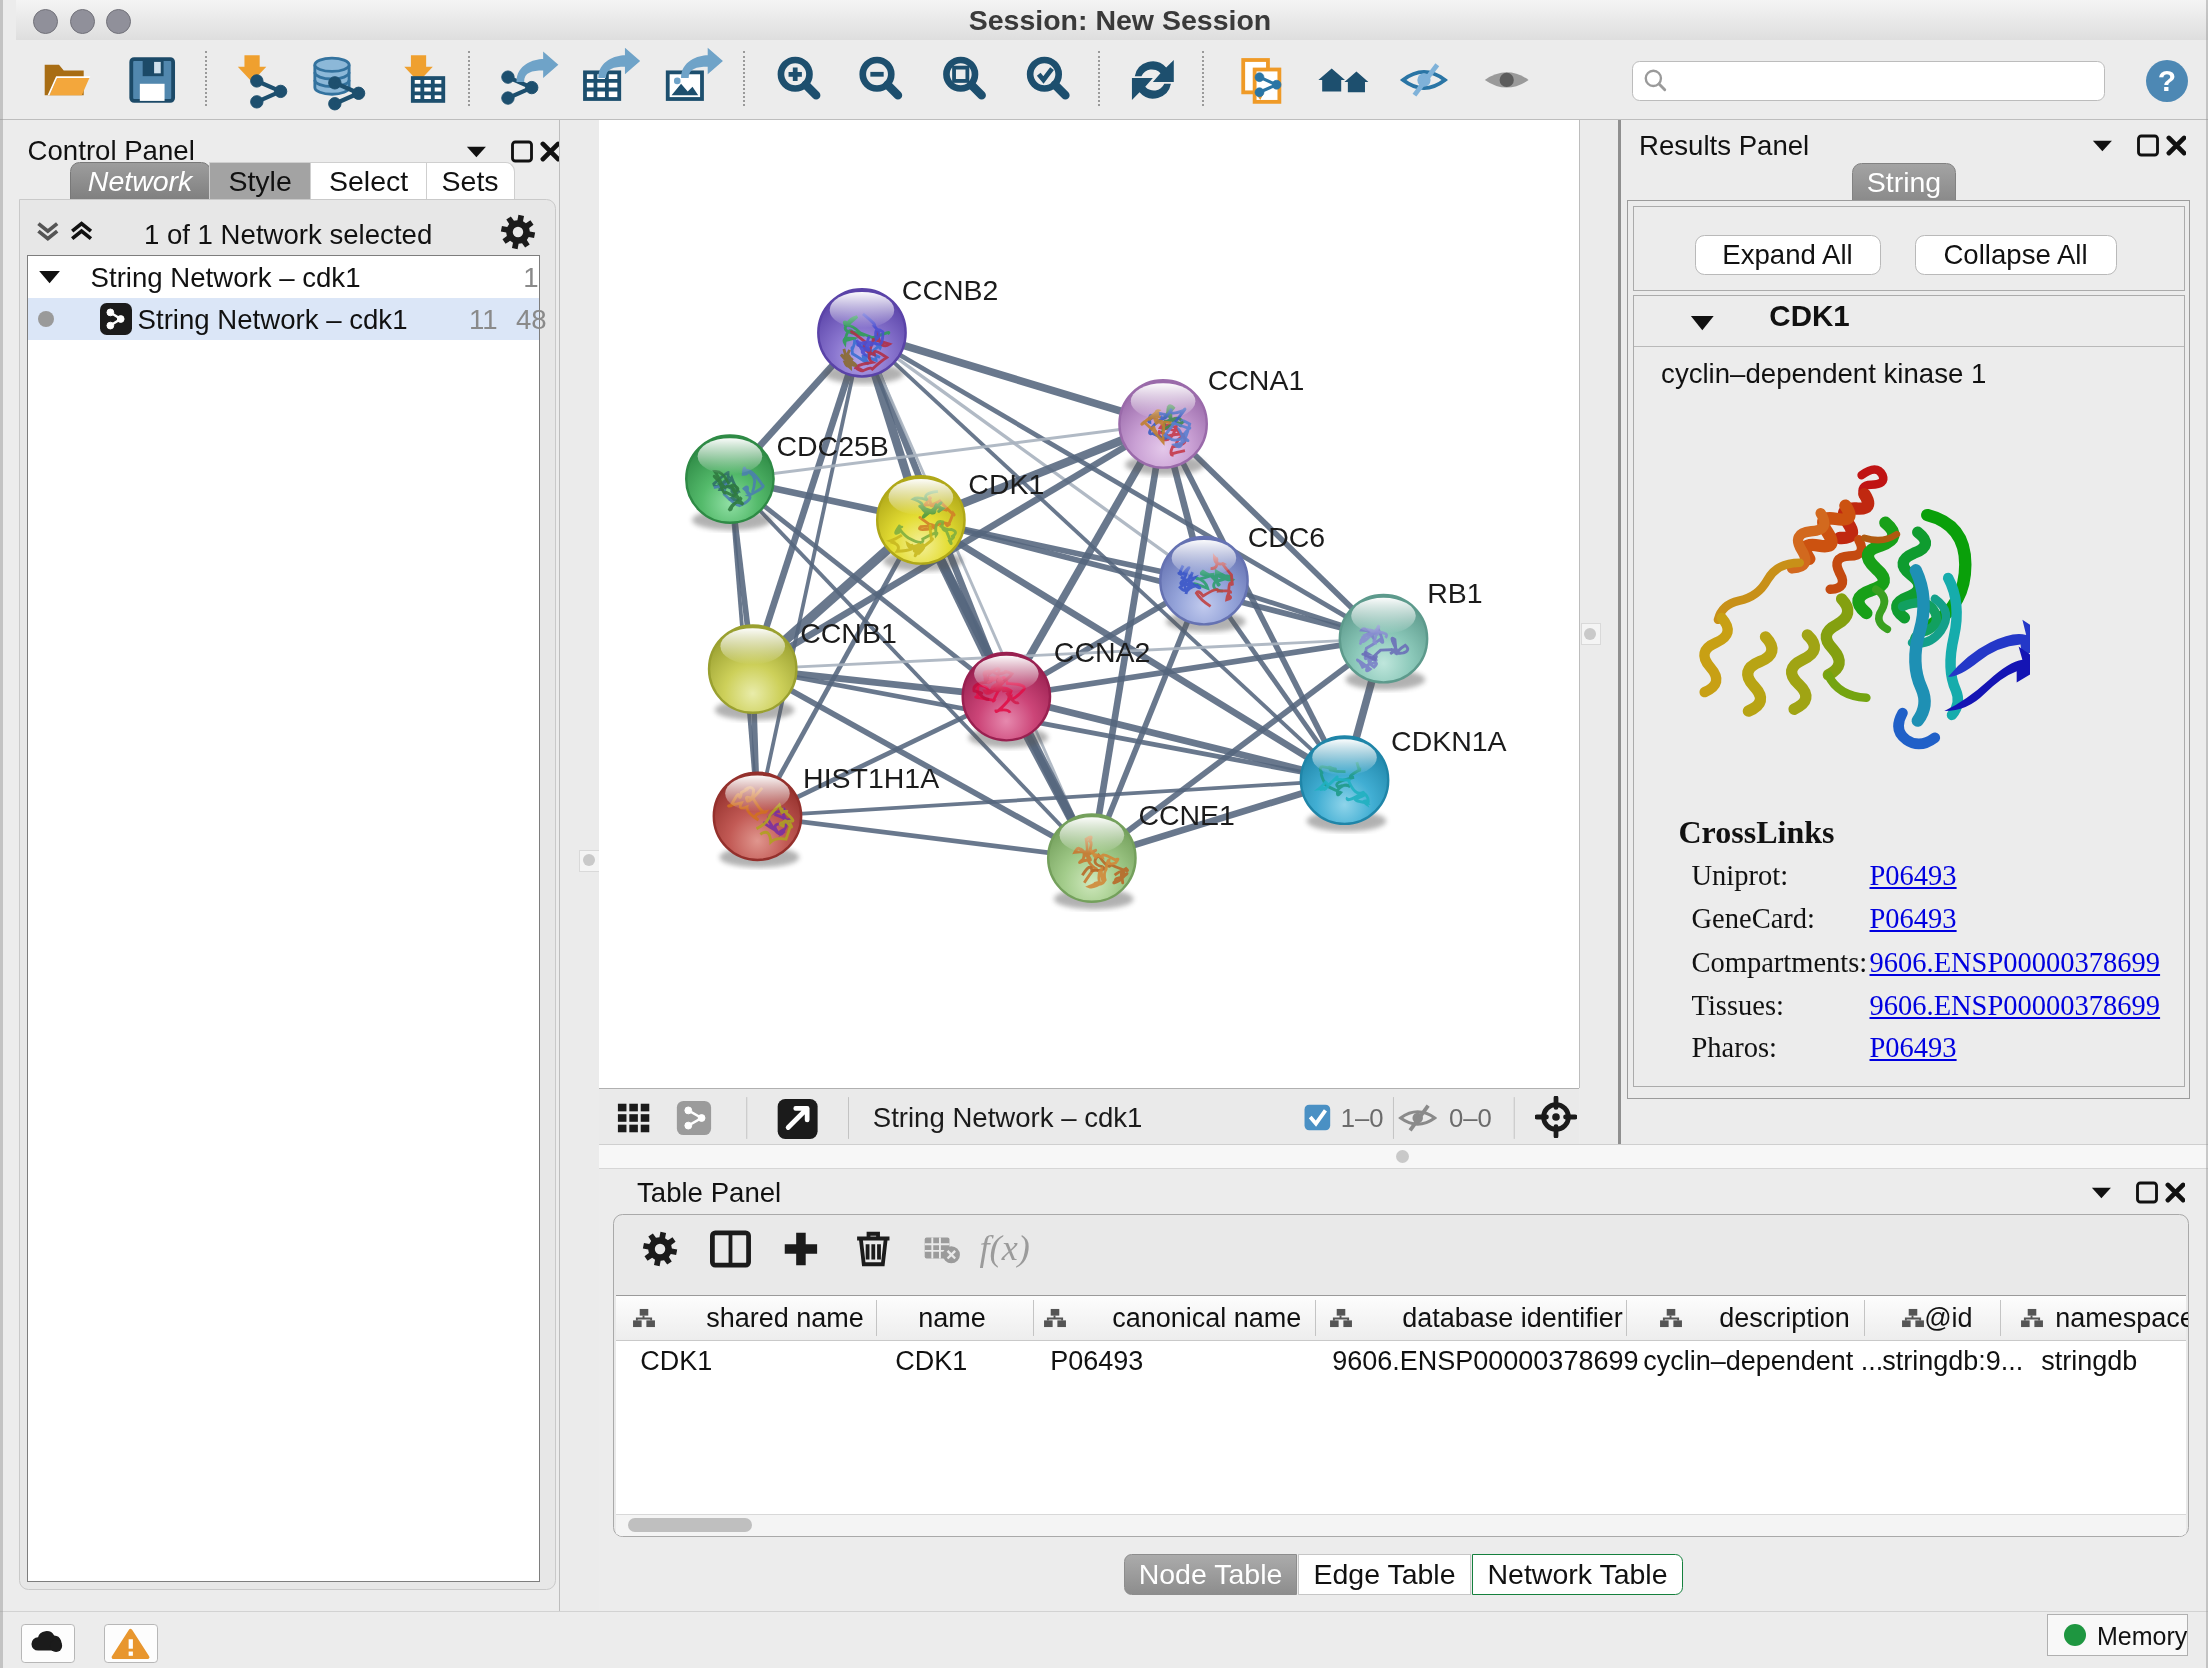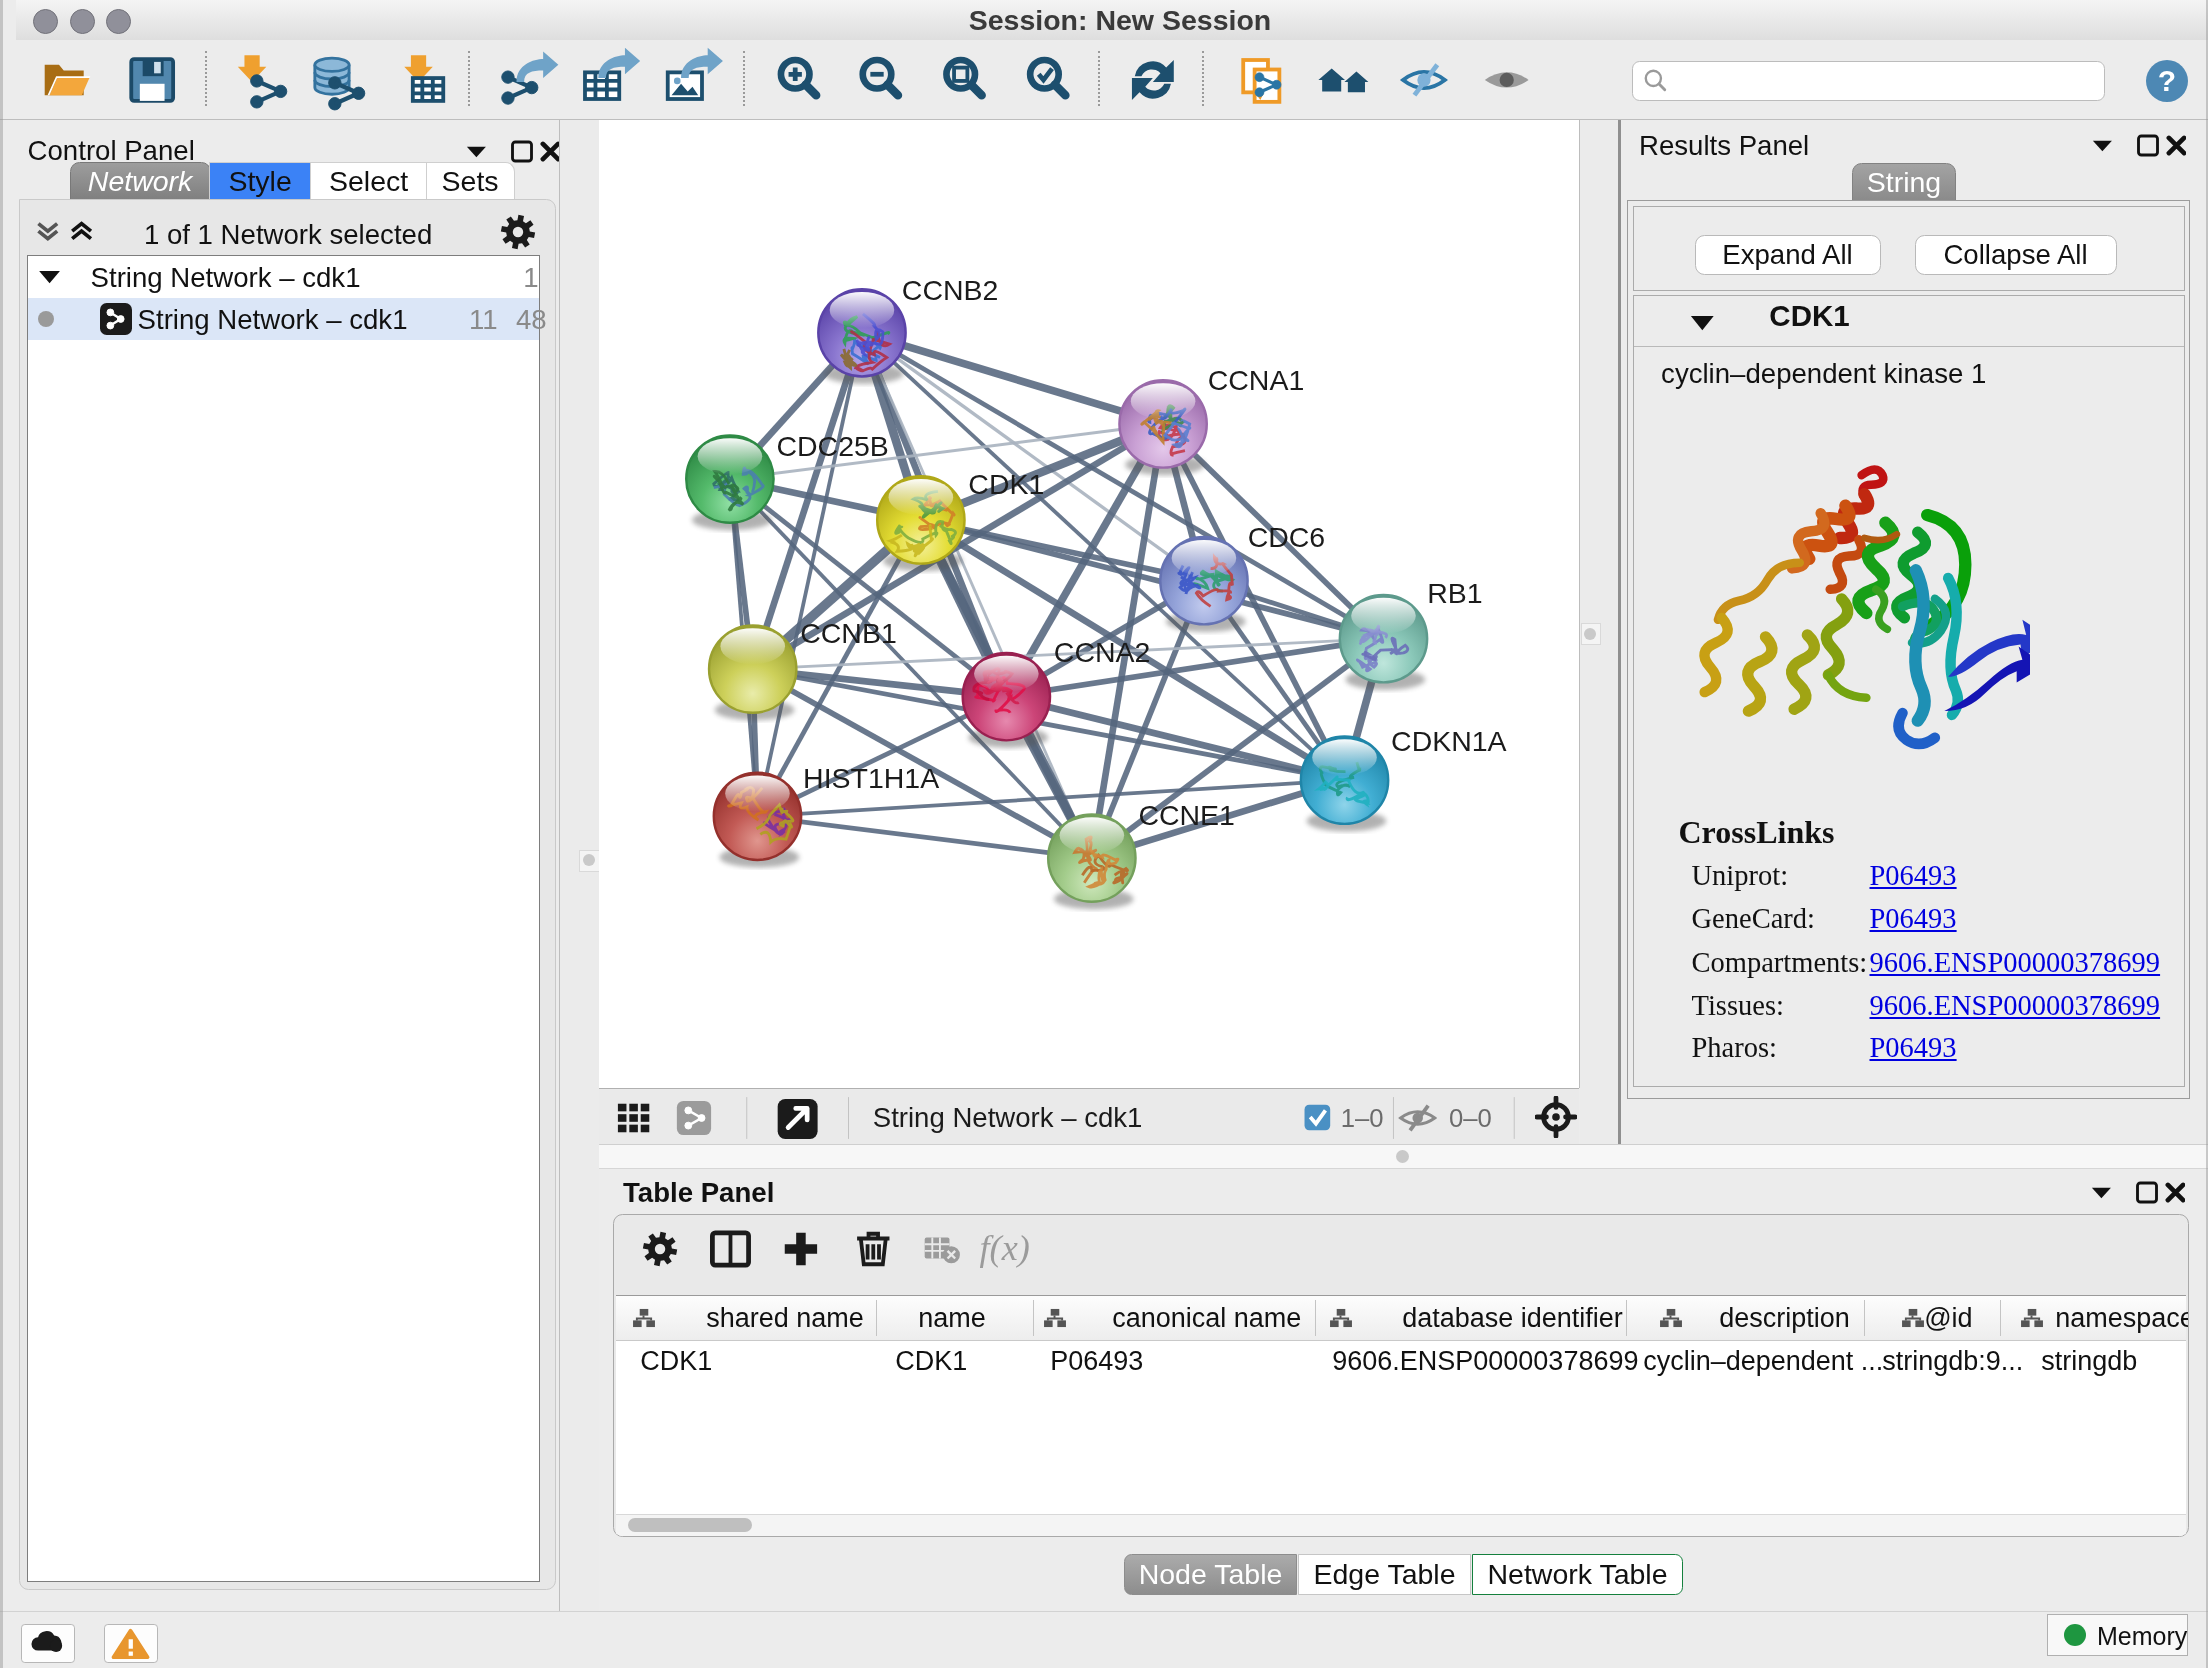--- a/index.html
+++ b/index.html
@@ -166,21 +166,21 @@
 
   <div class="abs" style="left:7.6px;top:120px;width:552px;height:1491px;background:#ececec;">
     <div class="abs hdrtxt" style="left:20px;top:15px;">Control Panel</div>
     <svg class="abs" style="left:457px;top:19px;" width="95" height="25" viewBox="0 0 100 26">
       <path d="M2 8 L22 8 L12 19 Z" fill="#111"></path>
       <rect x="50" y="3" width="20" height="20" rx="3" fill="none" stroke="#111" stroke-width="3"></rect>
       <path d="M82 5 L98 21 M98 5 L82 21" stroke="#111" stroke-width="5" stroke-linecap="round"></path>
     </svg>
 
     <div class="seg" style="left:62px;top:42px;width:139px;height:37px;background:linear-gradient(#9d9d9d,#7f7f7f);border:1px solid #787878;border-radius:9.5px 9.5px 0 0;color:#fff;font-style:italic;">Network</div>
-    <div class="seg" style="left:201px;top:42px;width:101px;height:37px;background:#3b82f6;border:1px solid #cfcfcf;border-bottom:none;color:#111;">Style</div>
+    <div class="seg" style="left:201px;top:42px;width:101px;height:37px;background:#a3a3a3;border:1px solid #cfcfcf;border-bottom:none;color:#111;">Style</div>
     <div class="seg" style="left:302px;top:42px;width:116px;height:37px;background:#fff;border:1px solid #cfcfcf;border-bottom:none;color:#111;">Select</div>
     <div class="seg" style="left:418px;top:42px;width:87px;height:37px;background:#fff;border:1px solid #cfcfcf;border-bottom:none;border-radius:0 9.5px 0 0;color:#111;">Sets</div>
 
     <div class="abs" style="left:11.4px;top:79px;width:535px;height:1389px;background:#e7e7e7;border:1px solid #c9c9c9;border-radius:0 9.5px 9.5px 9.5px;"></div>
 
     <svg class="abs" style="left:26px;top:98px;" width="67" height="30" viewBox="0 0 70 32">
       <g stroke="#555" stroke-width="4" fill="none">
           <path d="M4 6 L14 14 L24 6 M4 14 L14 22 L24 14"></path>
         </g>
       <g stroke="#111" stroke-width="4" fill="none">
@@ -560,21 +560,21 @@
       <div class="abs" style="left:236px;top:694px;font-family:'Liberation Serif',serif;font-size:28.5px;color:#0000e0;text-decoration:underline;">9606.ENSP00000378699</div>
       <div class="abs" style="left:58px;top:736px;font-family:'Liberation Serif',serif;font-size:28.5px;color:#111;">Pharos:</div>
       <div class="abs" style="left:236px;top:736px;font-family:'Liberation Serif',serif;font-size:28.5px;color:#0000e0;text-decoration:underline;">P06493</div>
     </div>
   </div>
 
   <div class="abs" style="left:599px;top:1144px;width:1609px;height:23px;background:#f7f7f7;border-top:1px solid #cfcfcf;border-bottom:1px solid #d6d6d6;">
     <div class="abs" style="left:797px;top:4.8px;width:13.3px;height:13.3px;border-radius:50%;background:#c9c9c9;"></div>
   </div>
   <div class="abs" style="left:599px;top:1169px;width:1609px;height:442px;background:#ececec;">
-    <div class="abs hdrtxt" style="left:24px;top:7.6px;font-weight:bold;">Table Panel</div>
+    <div class="abs hdrtxt" style="left:38px;top:7.6px;">Table Panel</div>
     <svg class="abs" style="left:1491px;top:11.4px;" width="95" height="25" viewBox="0 0 100 26">
       <path d="M2 8 L22 8 L12 19 Z" fill="#111"></path>
       <rect x="50" y="3" width="20" height="20" rx="3" fill="none" stroke="#111" stroke-width="3"></rect>
       <path d="M82 5 L98 21 M98 5 L82 21" stroke="#111" stroke-width="5" stroke-linecap="round"></path>
     </svg>
 
     <div class="abs" style="left:14.3px;top:45px;width:1574px;height:321px;background:#e9e9e9;border:1px solid #a9a9a9;border-radius:9.5px;overflow:hidden;">
 
       <svg class="abs" style="left:27px;top:13.3px;" width="476" height="42" viewBox="0 0 500 44">
         <g fill="#1b1b1b">

